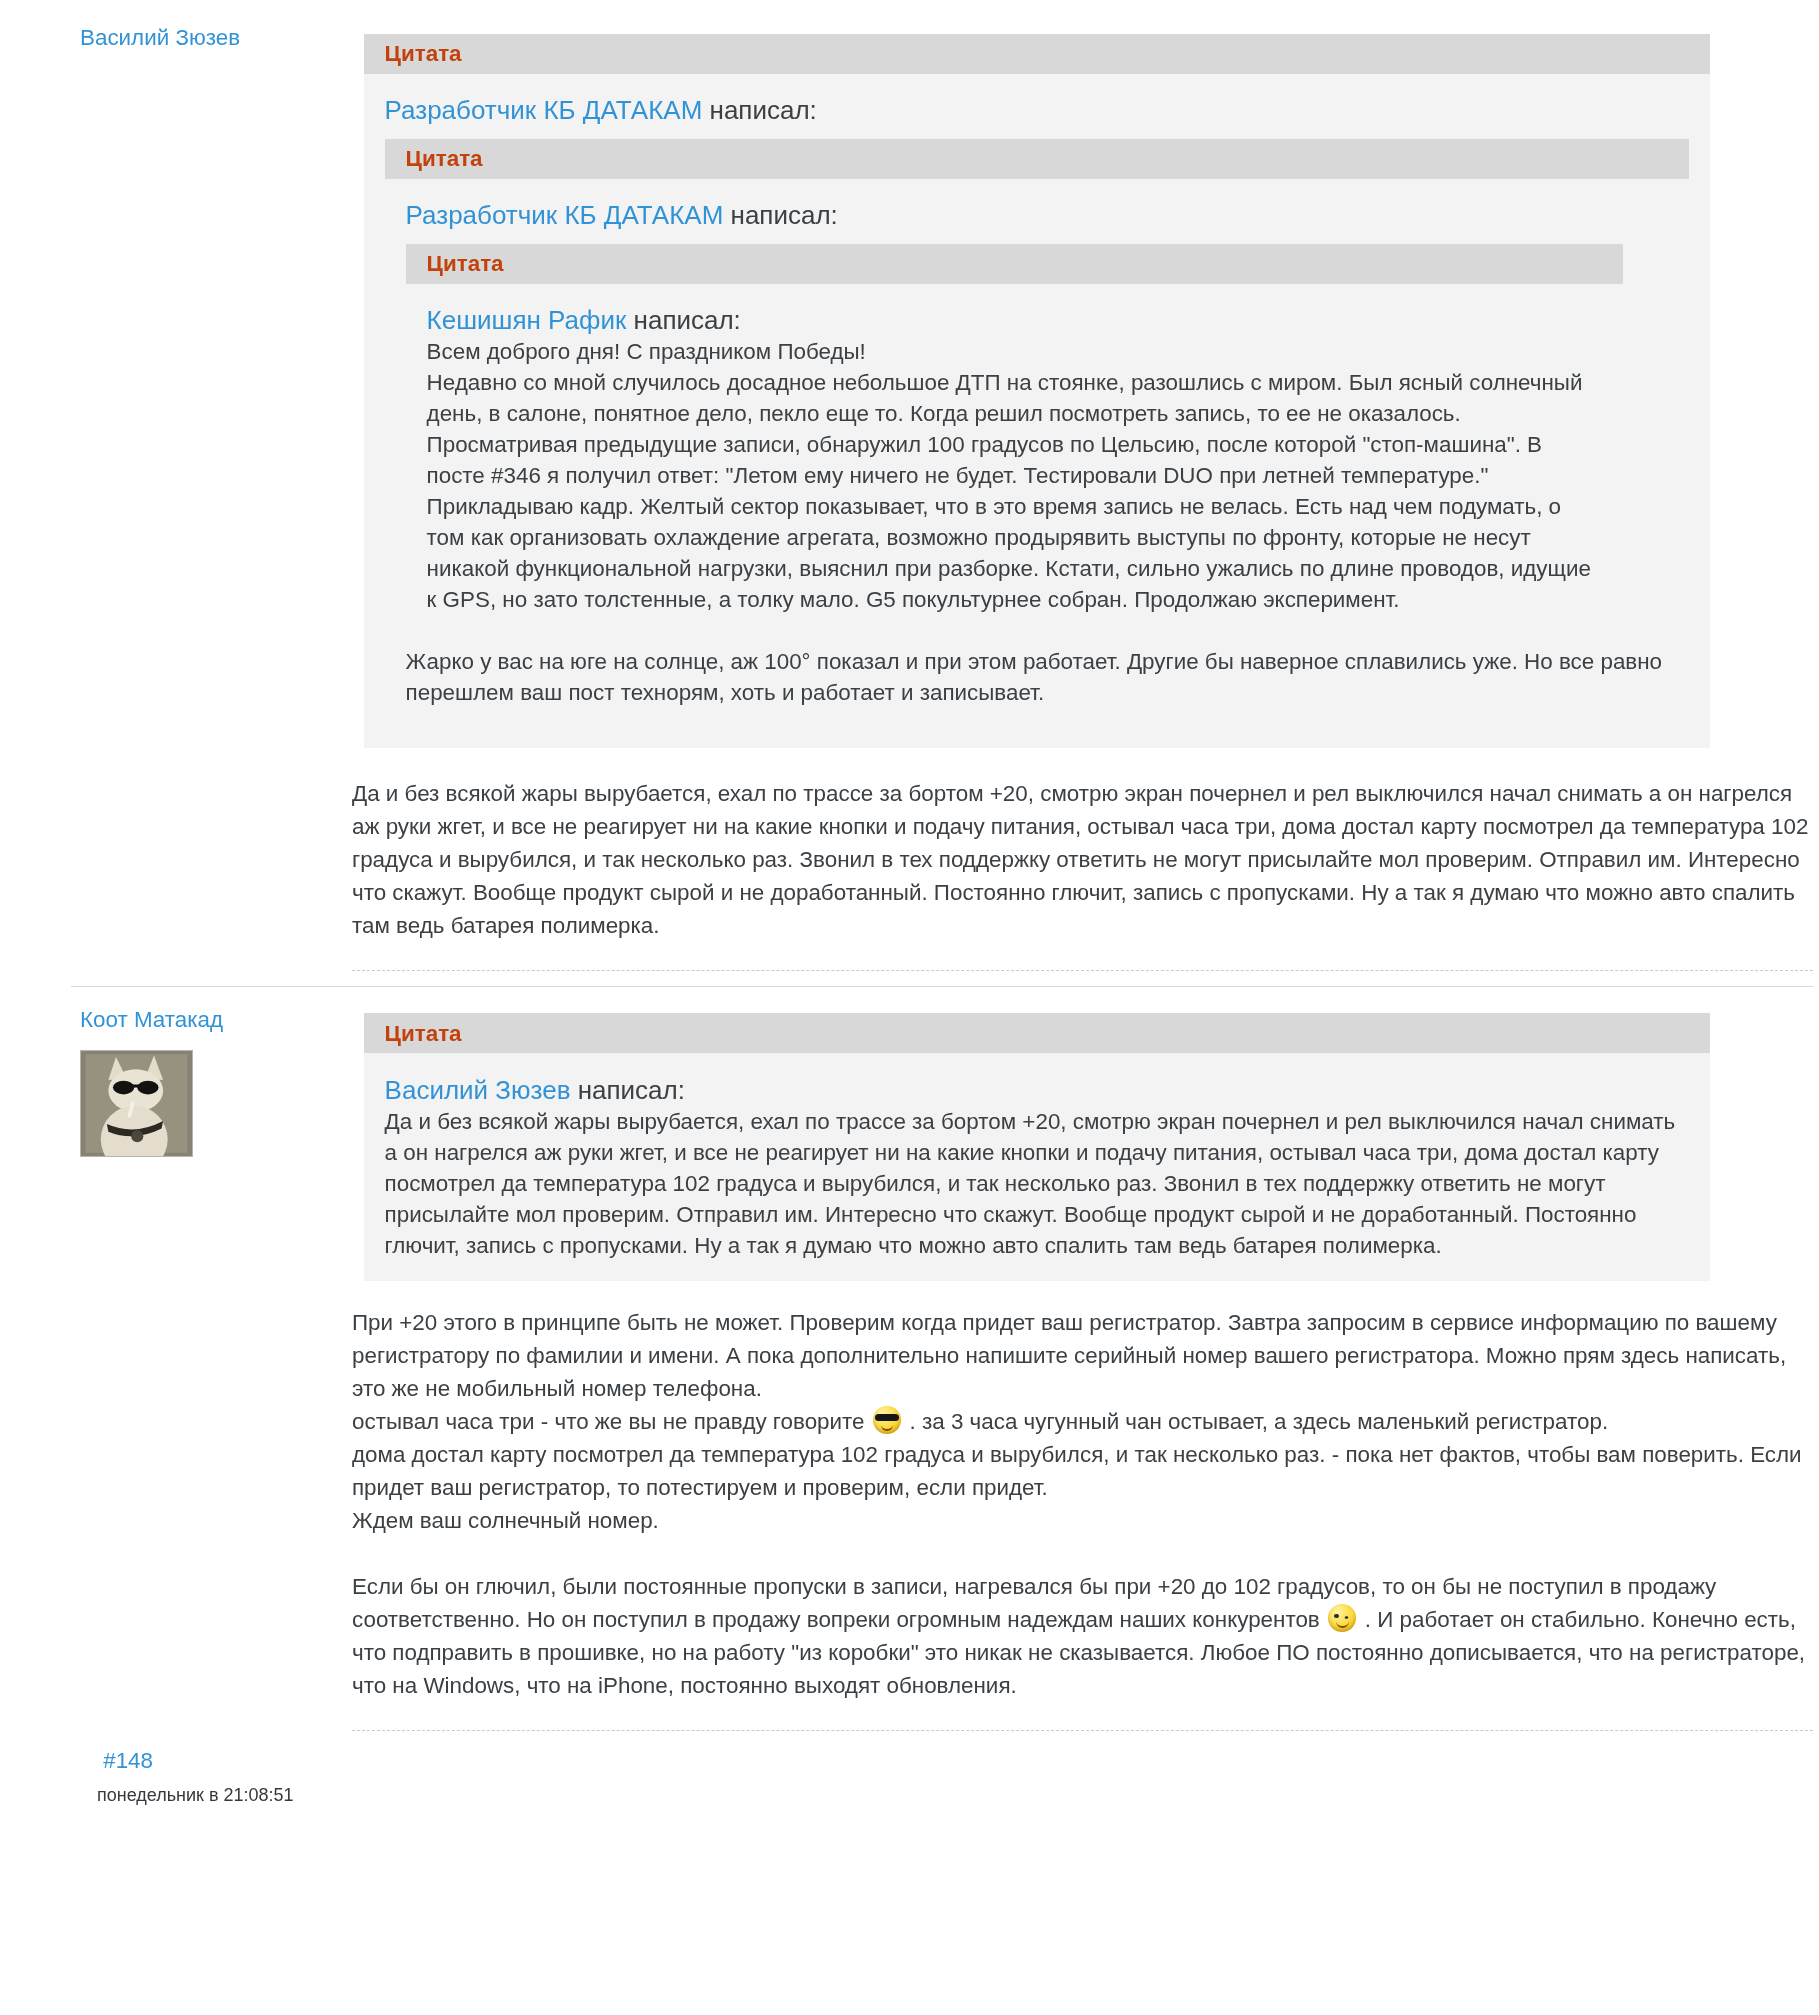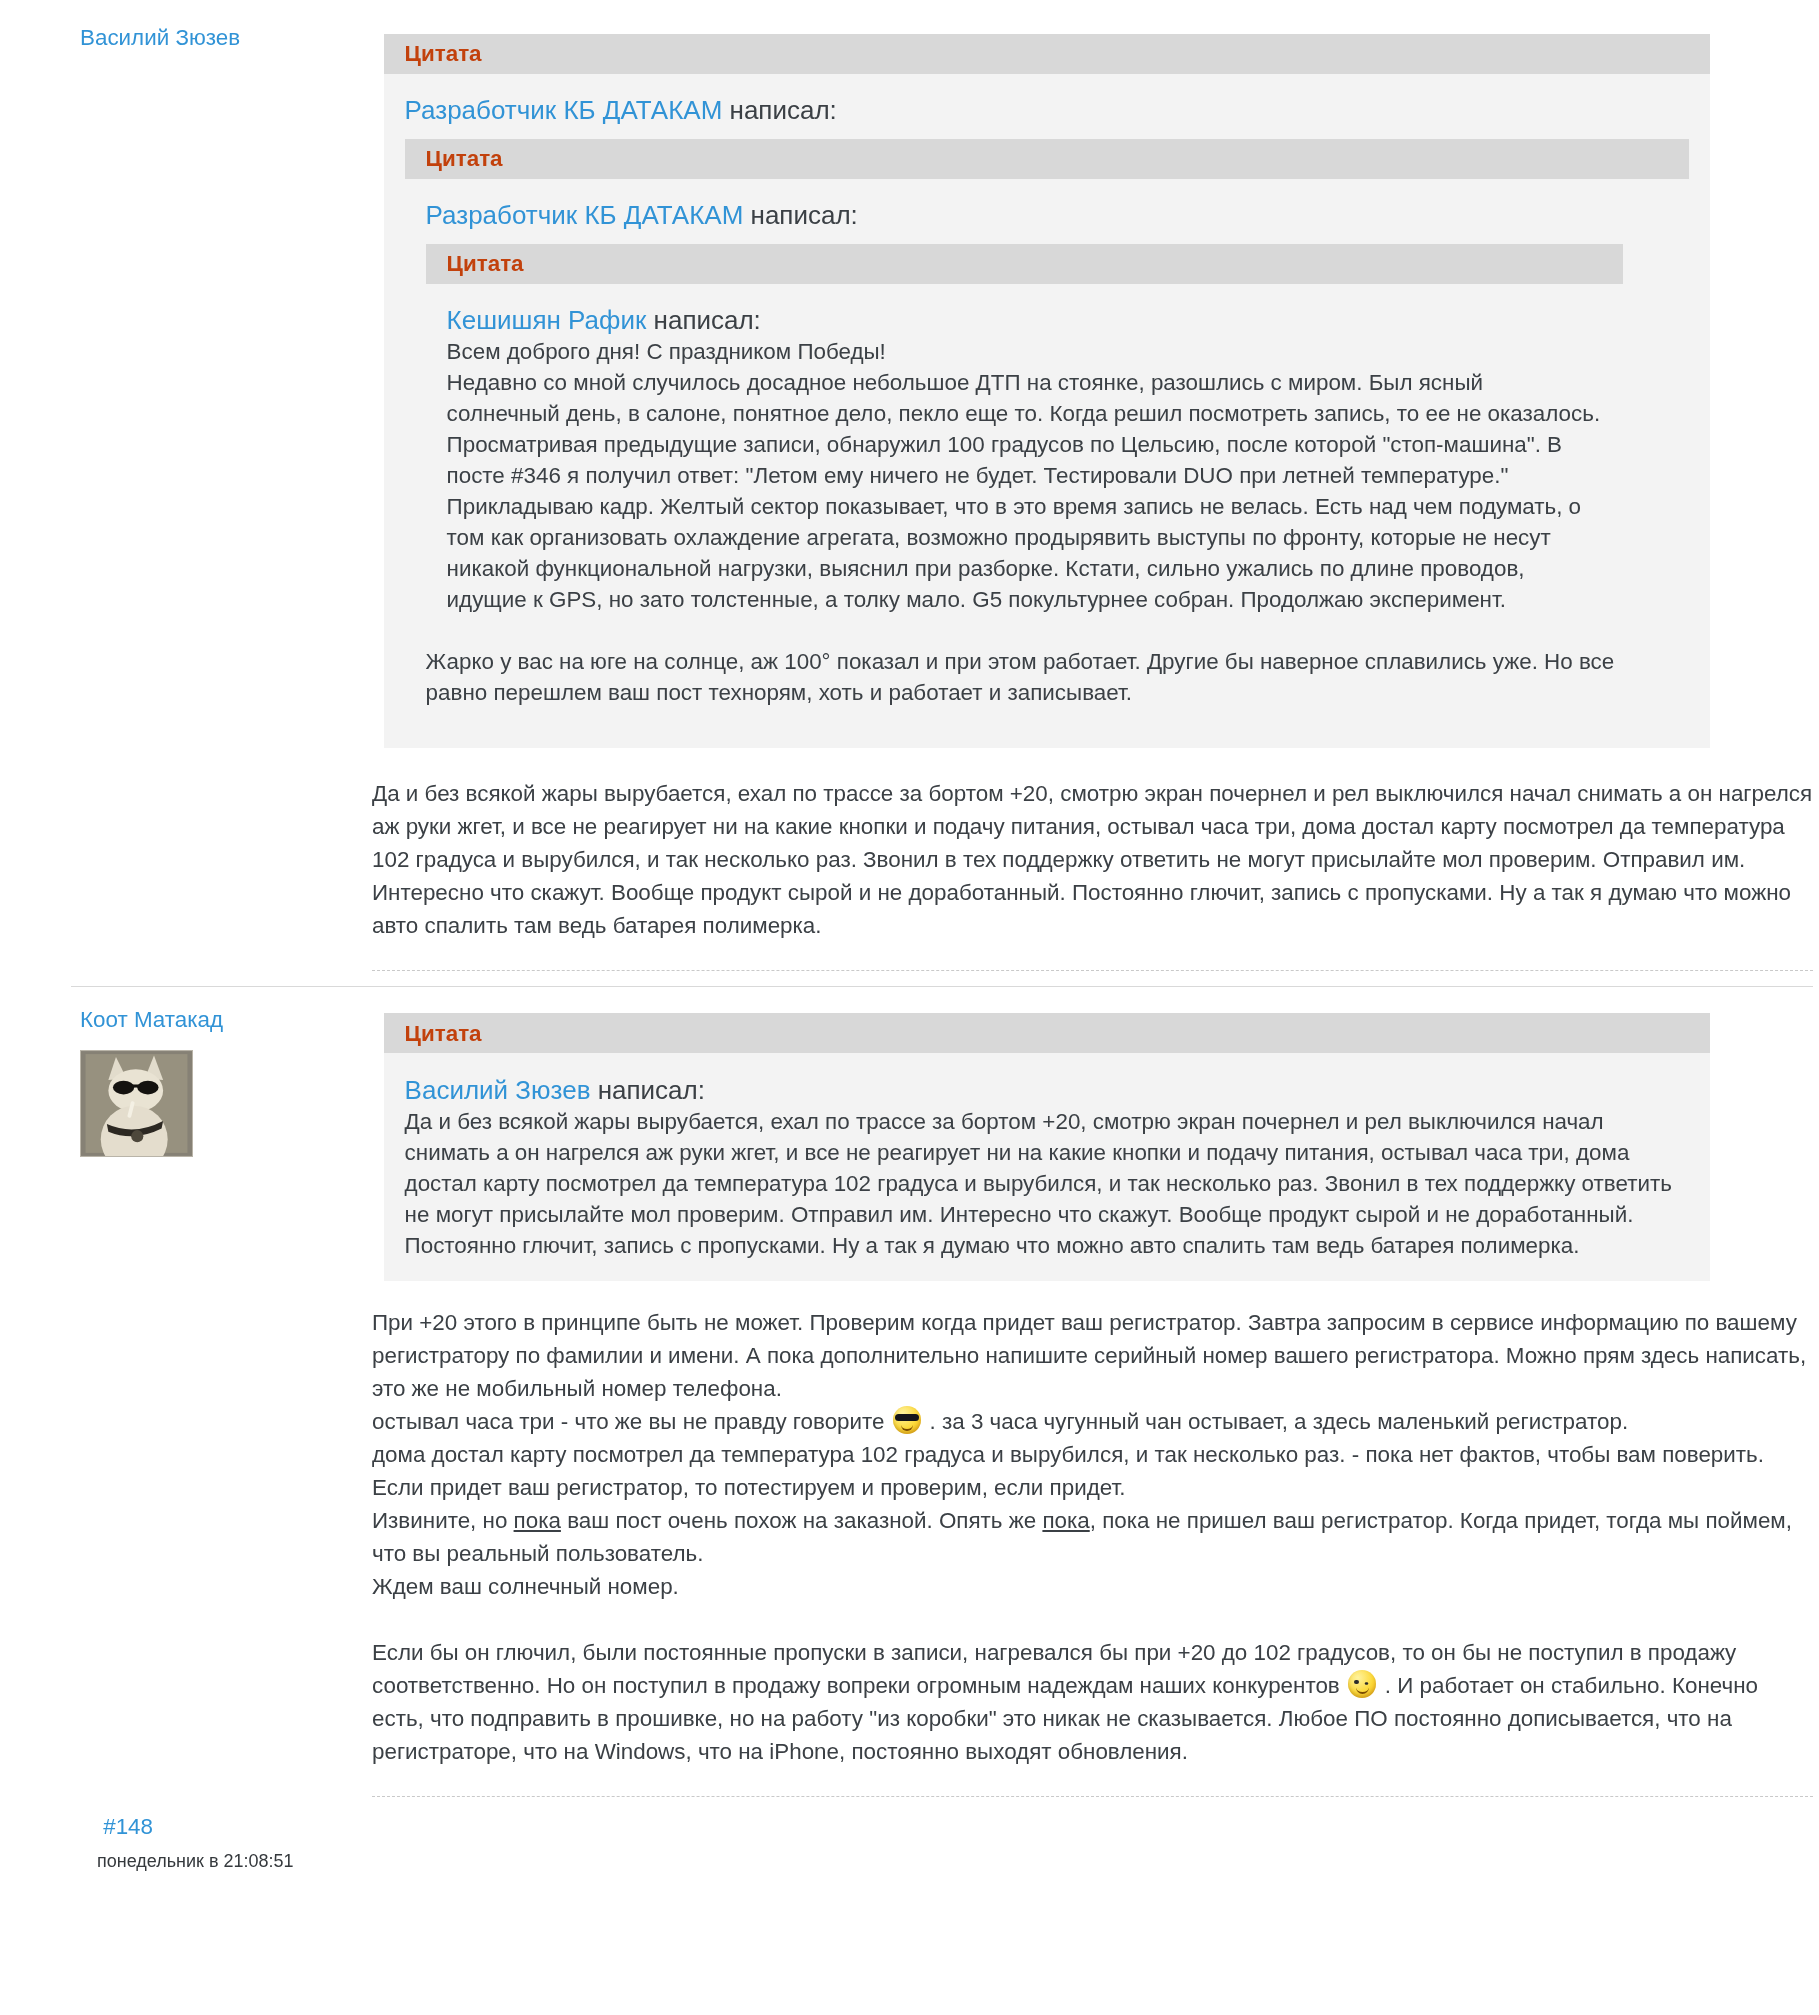--- a/index.html
+++ b/index.html
@@ -2,21 +2,21 @@
 <html lang="ru" style="font-size:12.4px"><head>
 <meta charset="utf-8">
 <style>
   html,body{
     margin:0;padding:0;width:1819px;height:2015px;overflow:hidden;
     background:#ffffff;
     font-family:"Liberation Sans","DejaVu Sans",sans-serif;
     color:#3b4045;
   }
   .page{width:1819px;height:2015px;position:relative;}
-  .post{display:flex;align-items:flex-start;gap:20px;}
+  .post{display:flex;align-items:flex-start;}
   .col-left{flex:0 0 352px;box-sizing:border-box;padding:0 31px 0 80px;}
   .col-content{flex:1;min-width:0;box-sizing:border-box;padding-right:6.2px;}
 
   .username{
     display:inline-block;margin-top:20px;font-size:22.4px;line-height:26px;
     color:#3193d6;text-decoration:none;cursor:pointer;
   }
   .avatar{
     margin-top:17px;width:113px;height:107px;display:block;
     border:0.8px solid #b9b4a8;box-sizing:border-box;
@@ -159,21 +159,20 @@
             <a href="#">Василий Зюзев</a><span> написал:</span>
           </div>
           <div class="q-text">Да и без всякой жары вырубается, ехал по трассе за бортом +20, смотрю экран почернел и рел выключился начал снимать а он нагрелся аж руки жгет, и все не реагирует ни на какие кнопки и подачу питания, остывал часа три, дома достал карту посмотрел да температура 102 градуса и вырубился, и так несколько раз. Звонил в тех поддержку ответить не могут присылайте мол проверим. Отправил им. Интересно что скажут. Вообще продукт сырой и не доработанный. Постоянно глючит, запись с пропусками. Ну а так я думаю что можно авто спалить там ведь батарея полимерка.</div>
         </div>
       </div>
 
       <div class="own-text" style="margin-top:25px;">
           <div class="rich-par">При +20 этого в принципе быть не может. Проверим когда придет ваш регистратор. Завтра запросим в сервисе информацию по вашему регистратору по фамилии и имени. А пока дополнительно напишите серийный номер вашего регистратора. Можно прям здесь написать, это же не мобильный номер телефона.</div>
           <div class="rich-par">остывал часа три - что же вы не правду говорите <span class="emoji emoji-cool"></span> . за 3 часа чугунный чан остывает, а здесь маленький регистратор.</div>
           <div class="rich-par">дома достал карту посмотрел да температура 102 градуса и вырубился, и так несколько раз. - пока нет фактов, чтобы вам поверить. Если придет ваш регистратор, то потестируем и проверим, если придет.</div>
-          <div class="rich-par">Извините, но <span class="u">пока</span> ваш пост очень похож на заказной. Опять же <span class="u">пока</span>, пока не пришел ваш регистратор. Когда придет, тогда мы поймем, что вы реальный пользователь.</div>
           <div class="rich-par">Ждем ваш солнечный номер.</div>
           <div class="rich-par blank"></div>
           <div class="rich-par">Если бы он глючил, были постоянные пропуски в записи, нагревался бы при +20 до 102 градусов, то он бы не поступил в продажу соответственно. Но он поступил в продажу вопреки огромным надеждам наших конкурентов <span class="emoji emoji-wink"></span> . И работает он стабильно. Конечно есть, что подправить в прошивке, но на работу "из коробки" это никак не сказывается. Любое ПО постоянно дописывается, что на регистраторе, что на Windows, что на iPhone, постоянно выходят обновления.</div>
         </div>
       <div class="dashed-sep"></div>
     </div>
   </section>
 
   <div class="post-footer">
     <a class="post-num" href="#">#148</a>

